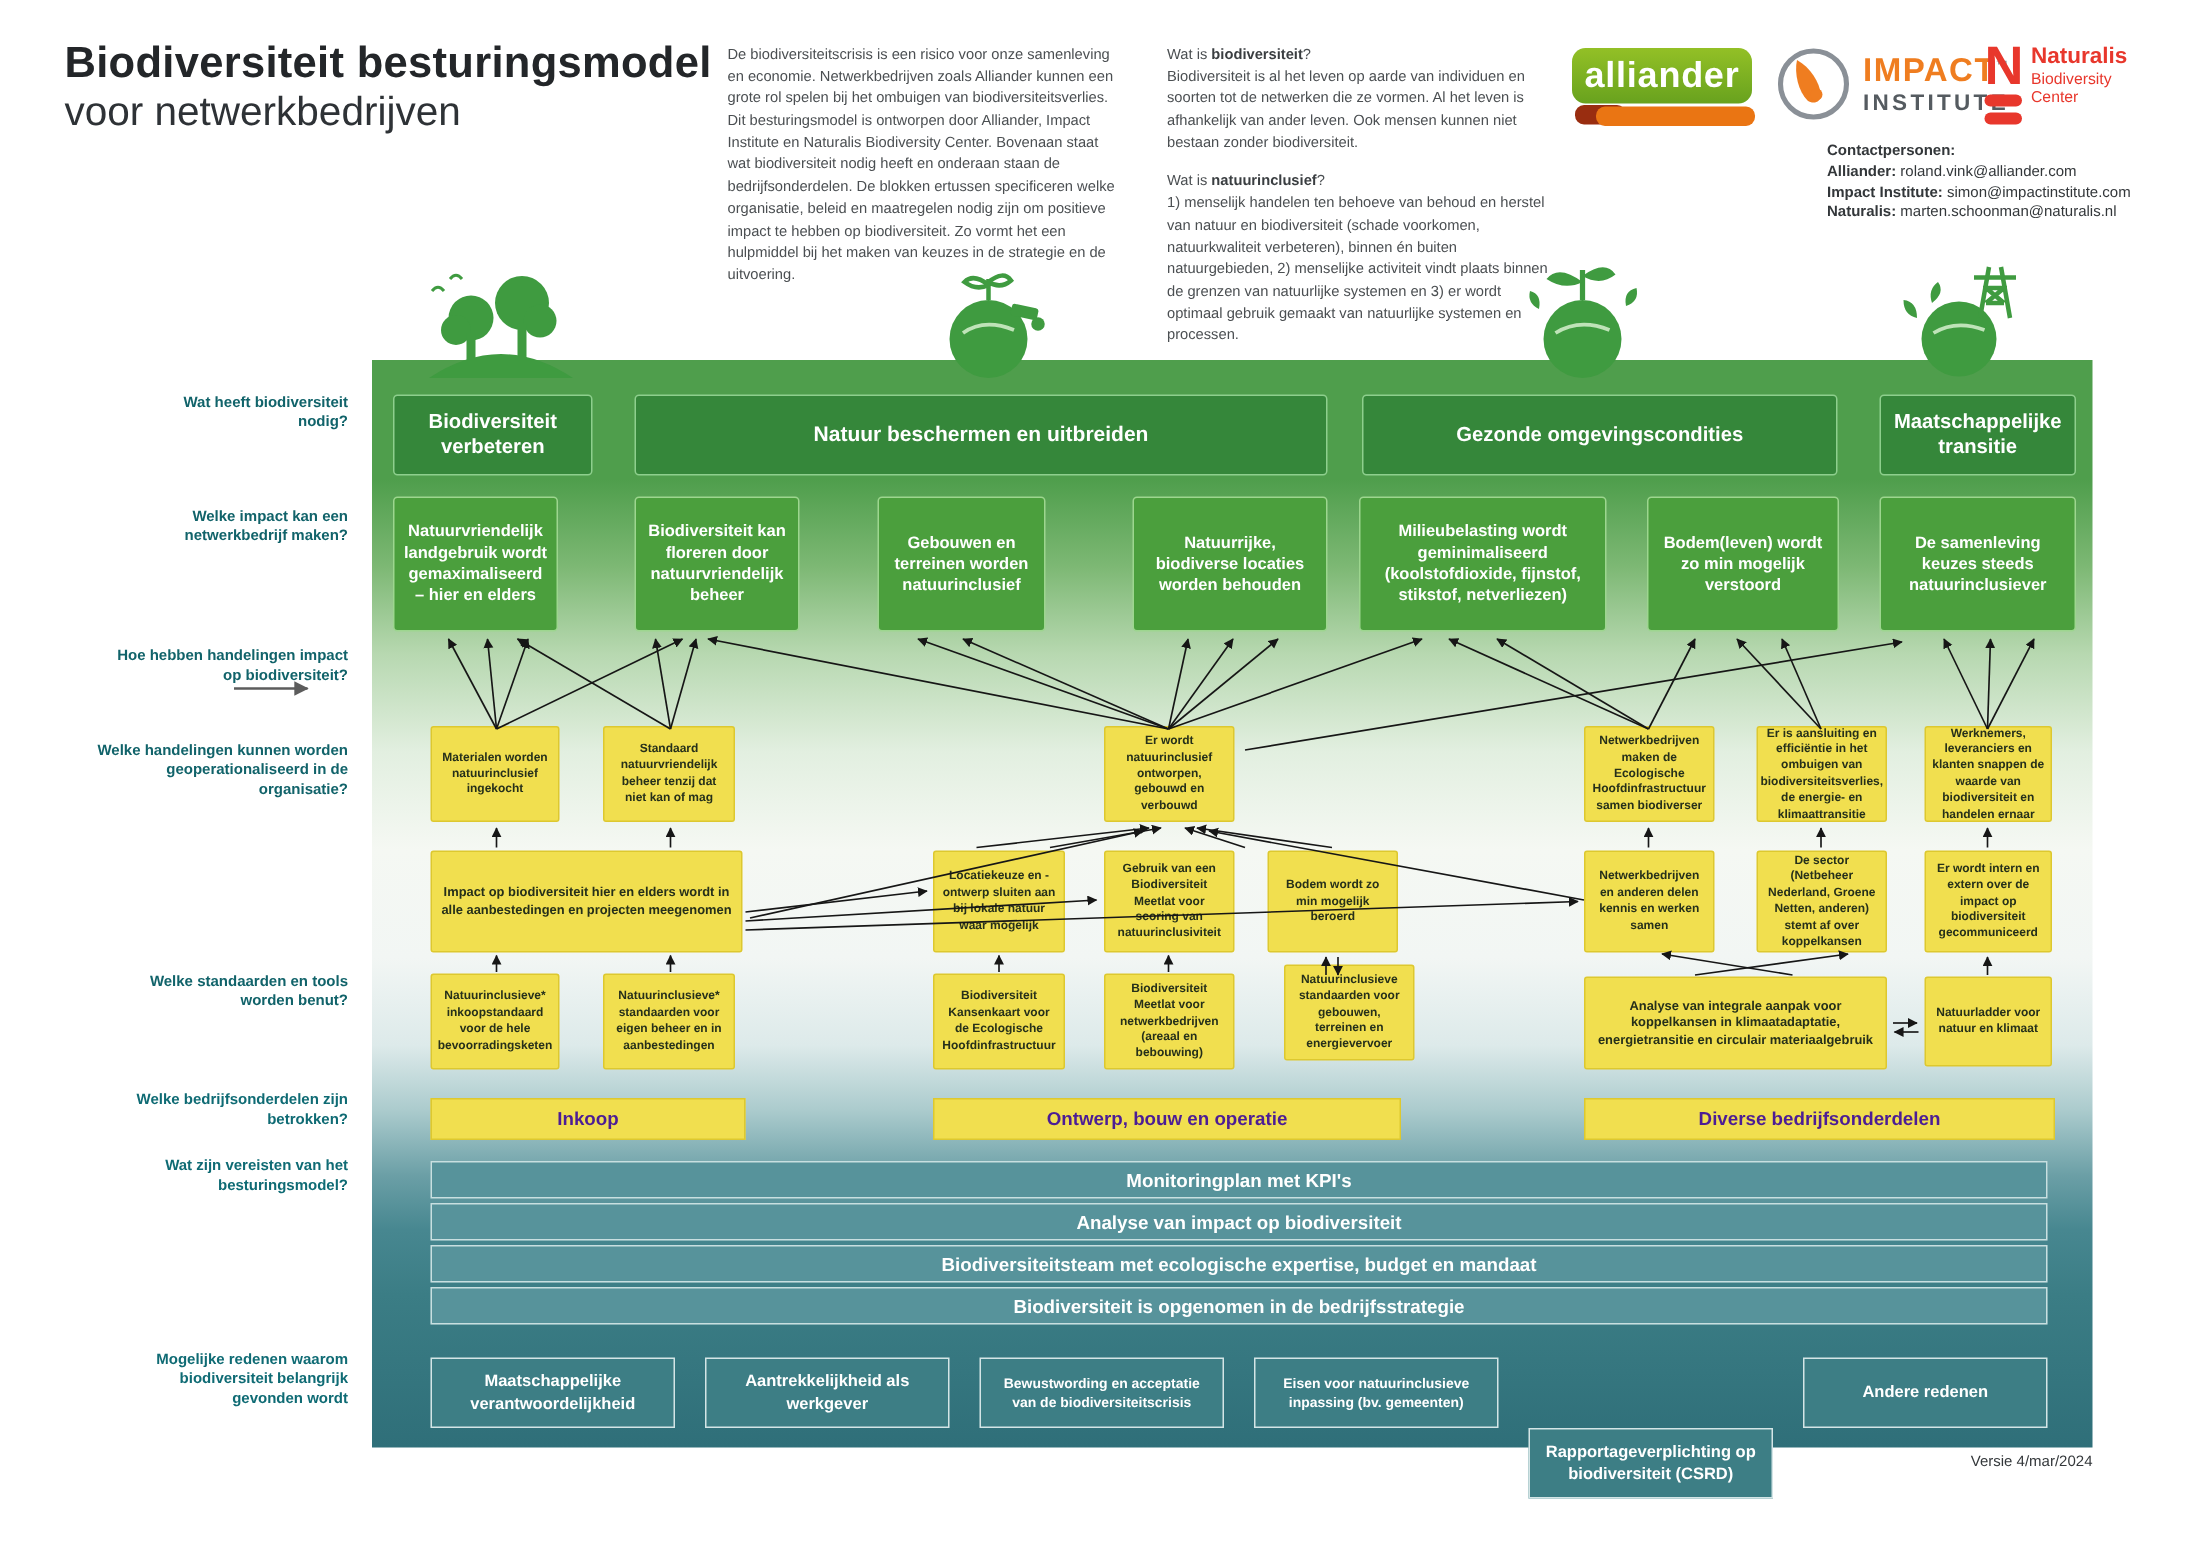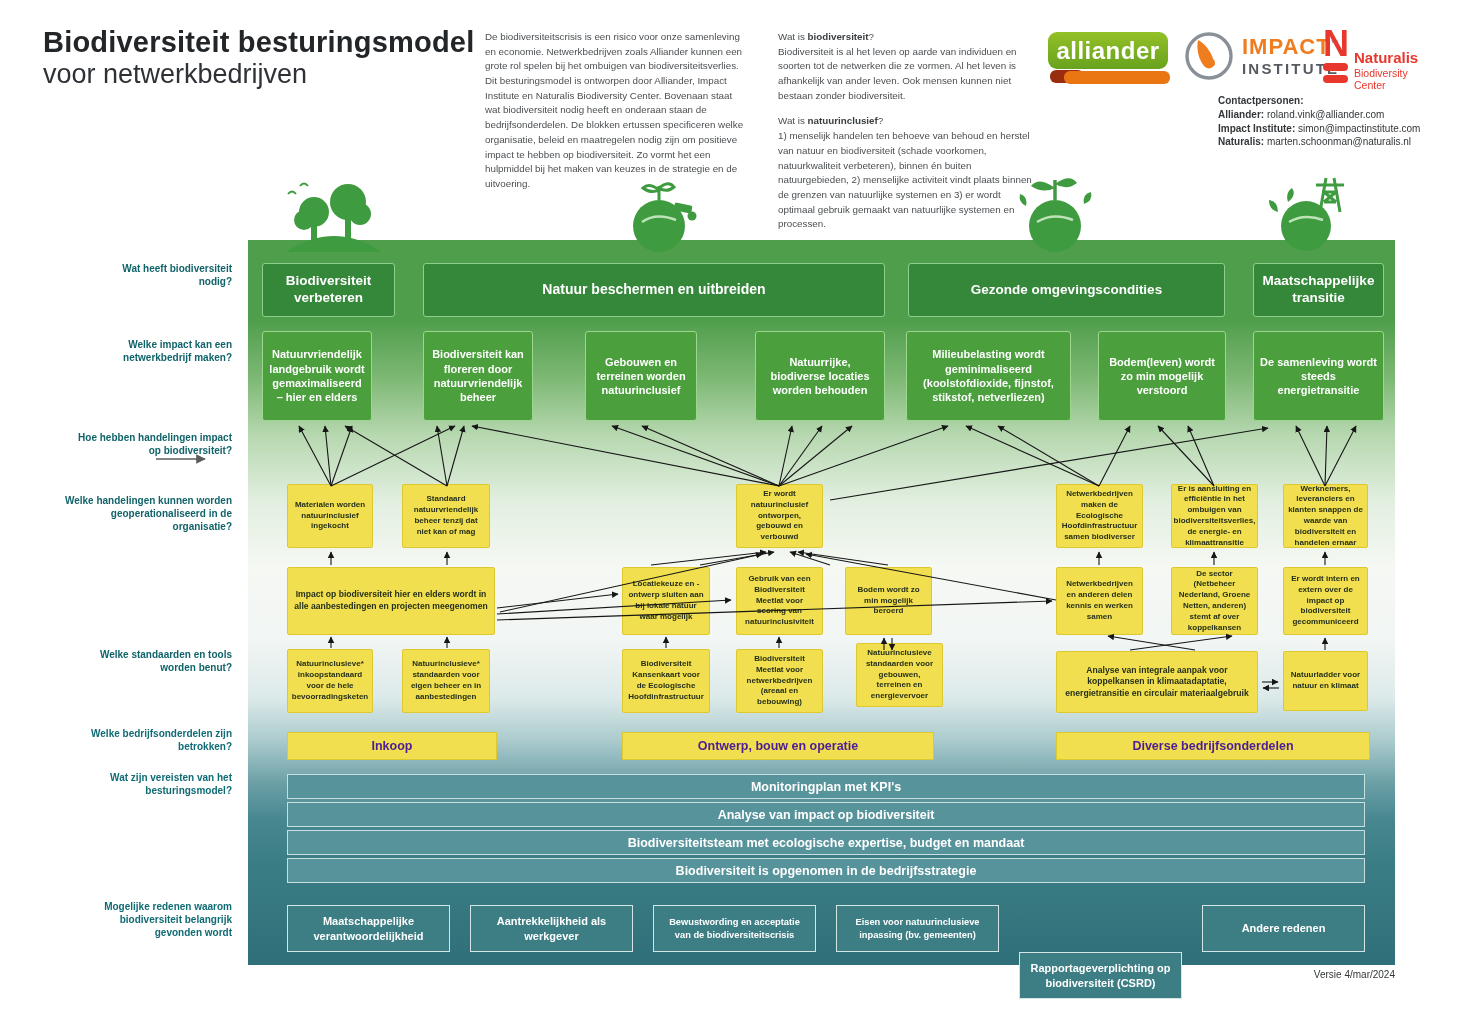--- a/index.html
+++ b/index.html
@@ -23,21 +23,21 @@
   .al-bar{position:relative;height:14px;margin-top:1px;}
   .al-darkred{position:absolute;left:2px;top:0;width:34px;height:13px;background:#992d10;border-radius:6px;}
   .al-orange{position:absolute;left:16px;top:1px;width:106px;height:13px;background:#ea7513;border-radius:6px;}
   .logo-impact{left:1183px;top:30px;display:flex;align-items:center;gap:7px;}
   .imp-title{font-size:22px;font-weight:700;color:#ef7d20;letter-spacing:1px;line-height:1;}
   .imp-title sup{font-size:8px;color:#8a9097;}
   .imp-sub{font-size:15px;font-weight:700;color:#555b60;letter-spacing:2.2px;margin-top:2px;}
   .logo-naturalis{left:1323px;top:30px;display:flex;gap:5px;}
   .nat-n{font-size:36px;font-weight:800;color:#e8372c;line-height:.8;}
   .nat-bars span{display:block;width:25px;height:8px;background:#e8372c;border-radius:4px;margin-top:4px;}
-  .nat-title{font-size:15px;font-weight:800;color:#e8372c;line-height:1.1;margin-top:20px;}
+  .nat-title{font-size:15px;font-weight:800;color:#e8372c;line-height:1.1;}
   .nat-sub{font-size:10.5px;color:#e8372c;line-height:1.15;}
   .contacts{left:1218px;top:94px;width:250px;font-size:10px;color:#33373a;line-height:1.38;}
   .contacts .h{font-weight:800;}
   .contacts b{font-weight:800;}
 
   
   .diagram-bg{left:248px;top:240px;width:1147px;height:725px;
     background:linear-gradient(180deg,
       #4f9e4c 0%, #4f9e4c 11%, #7db874 19%, #b7d8b0 27%, #e2efe0 36%,
       #f5f8f3 45%, #f2f6f4 55%, #ddeaea 63%, #abcbcd 69%, #6b9fa6 75%,
@@ -190,21 +190,21 @@
   <div class="abs gbox g1" style="left:423px;top:263px;width:462px;height:54px;font-size:14px;">Natuur beschermen en uitbreiden</div>
   <div class="abs gbox g1" style="left:1253px;top:263px;width:131px;height:54px;">Maatschappelijke transitie</div>
   <div class="abs gbox g1" style="left:908px;top:263px;width:317px;height:54px;">Gezonde omgevingscondities</div>
 
   <div class="abs gbox g2" style="left:262px;top:331px;width:110px;height:90px;">Natuurvriendelijk landgebruik wordt gemaximaliseerd – hier en elders</div>
   <div class="abs gbox g2" style="left:423px;top:331px;width:110px;height:90px;">Biodiversiteit kan floreren door natuurvriendelijk beheer</div>
   <div class="abs gbox g2" style="left:585px;top:331px;width:112px;height:90px;">Gebouwen en terreinen worden natuurinclusief</div>
   <div class="abs gbox g2" style="left:755px;top:331px;width:130px;height:90px;">Natuurrijke, biodiverse locaties worden behouden</div>
   <div class="abs gbox g2" style="left:906px;top:331px;width:165px;height:90px;">Milieubelasting wordt geminimaliseerd (koolstofdioxide, fijnstof, stikstof, netverliezen)</div>
   <div class="abs gbox g2" style="left:1098px;top:331px;width:128px;height:90px;">Bodem(leven) wordt zo min mogelijk verstoord</div>
-  <div class="abs gbox g2" style="left:1253px;top:331px;width:131px;height:90px;">De samenleving wordt steeds energietransitie</div>
+  <div class="abs gbox g2" style="left:1253px;top:331px;width:131px;height:90px;">De samenleving keuzes steeds natuurinclusiever</div>
 
   <div class="abs ybox" style="left:287px;top:484px;width:86px;height:64px;">Materialen worden natuurinclusief ingekocht</div>
   <div class="abs ybox" style="left:402px;top:484px;width:88px;height:64px;">Standaard natuurvriendelijk beheer tenzij dat niet kan of mag</div>
   <div class="abs ybox" style="left:736px;top:484px;width:87px;height:64px;">Er wordt natuurinclusief ontworpen, gebouwd en verbouwd</div>
   <div class="abs ybox" style="left:1056px;top:484px;width:87px;height:64px;">Netwerkbedrijven maken de Ecologische Hoofdinfrastructuur samen biodiverser</div>
   <div class="abs ybox" style="left:1171px;top:484px;width:87px;height:64px;">Er is aansluiting en efficiëntie in het ombuigen van biodiversiteitsverlies, de energie- en klimaattransitie</div>
   <div class="abs ybox" style="left:1283px;top:484px;width:85px;height:64px;">Werknemers, leveranciers en klanten snappen de waarde van biodiversiteit en handelen ernaar</div>
 
   <div class="abs ybox w" style="left:287px;top:567px;width:208px;height:68px;">Impact op biodiversiteit hier en elders wordt in alle aanbestedingen en projecten meegenomen</div>
   <div class="abs ybox" style="left:622px;top:567px;width:88px;height:68px;">Locatiekeuze en -ontwerp sluiten aan bij lokale natuur waar mogelijk</div>

